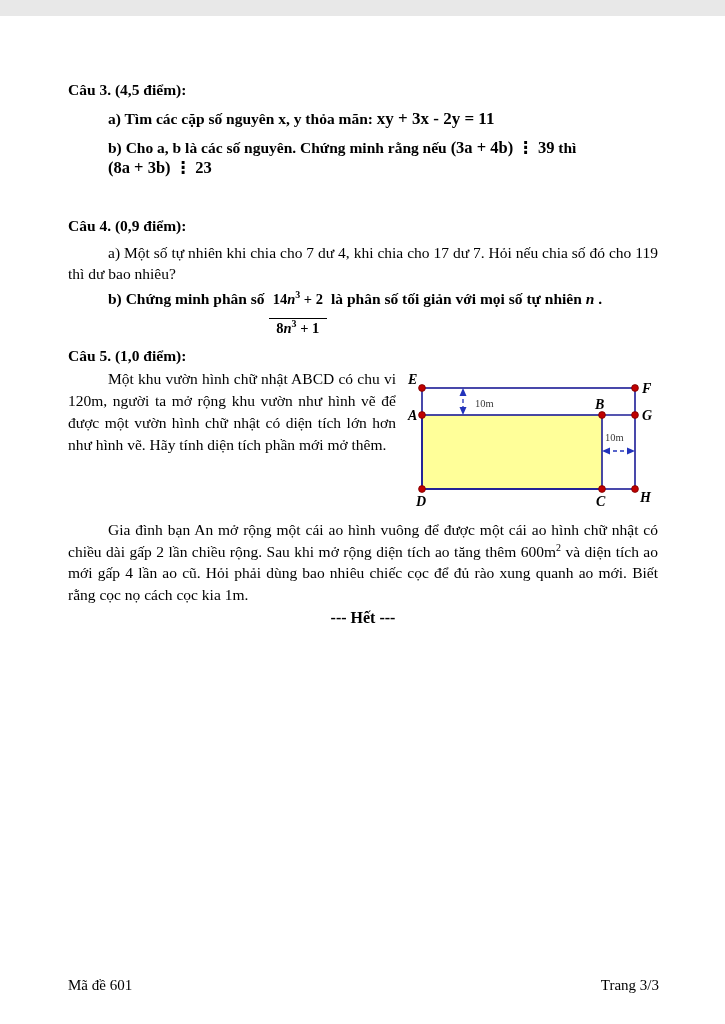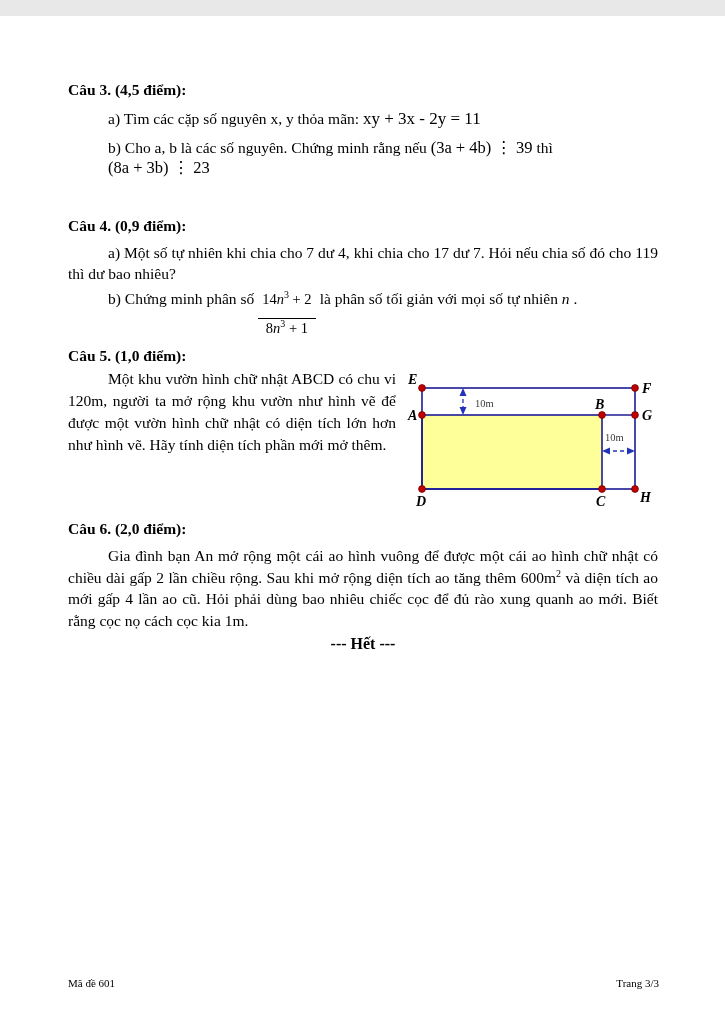--- a/index.html
+++ b/index.html
@@ -4,21 +4,21 @@
 <style>
   * { box-sizing: border-box; }
   html, body { margin: 0; padding: 0; background: #e8e8e8; }
   .page {
     width: 725px; height: 1024px; background: #ffffff; position: relative;
     font-family: "Liberation Serif", "DejaVu Serif", serif;
     font-size: 15.5px; color: #000; margin: 16px auto; overflow: hidden;
   }
   .content { padding: 64px 67px 0 68px; }
   .q-heading { font-weight: bold; line-height: 19px; }
-  .q-item { margin-left: 40px; line-height: 20px; }
+  .q-item { margin-left: 40px; line-height: 20px; font-weight: bold; }
   .math { font-family: "Liberation Serif", "DejaVu Sans", serif; font-size: 17px; white-space: nowrap; }
   .math-sm { font-family: "Liberation Serif", "DejaVu Sans", serif; font-size: 16.5px; white-space: nowrap; }
   i.mvar { font-family: "Liberation Serif", serif; }
   sup { font-size: 10px; line-height: 0; }
   .para { text-align: justify; line-height: 21.5px; margin: 0; }
   .indent { text-indent: 40px; }
   #sec-cau3 .q-item-a { margin-top: 10px; }
   #sec-cau3 .q-item-b { margin-top: 9px; }
   #sec-cau3 .q-item-c { margin-top: 10px; }
   #sec-cau4 { margin-top: 38px; }
@@ -28,21 +28,21 @@
   .frac .num { display: block; border-bottom: 1.2px solid #000; padding: 0 4px 10px 4px; }
   .frac .den { display: block; padding: 1px 4px 0 4px; }
   #sec-cau5 { margin-top: 10px; }
   #sec-cau5 .figure-wrap { float: right; width: 252px; margin: 4px 0 4px 10px; }
   #sec-cau5 .para { line-height: 22px; margin-top: 3px; }
   #sec-cau6 { margin-top: 14px; clear: both; }
   #sec-cau6 .para { margin-top: 7px; }
   .end-marker { text-align: center; font-weight: bold; margin-top: 4px; font-size: 16px; }
   .footer {
     position: absolute; top: 961px; left: 68px; right: 66px;
-    display: flex; justify-content: space-between; font-size: 11px;
+    display: flex; justify-content: space-between; font-size: 15px;
   }
   svg text.vlabel { font-family: "Liberation Serif", serif; font-weight: bold; font-style: italic; font-size: 14px; fill: #000; }
   svg text.dimlabel { font-family: "Liberation Serif", serif; font-size: 10.5px; fill: #3a3a3a; }
 </style>
 </head>
 <body>
 
 <div class="page">
   <div class="content">
 
@@ -106,21 +106,20 @@
           <text x="236" y="51" class="vlabel">G</text>
           <text x="10" y="137" class="vlabel">D</text>
           <text x="190" y="137" class="vlabel">C</text>
           <text x="234" y="133" class="vlabel">H</text>
         </svg>
       </div>
       <p class="para indent">Một khu vườn hình chữ nhật ABCD có chu vi 120m, người ta mở rộng khu vườn như hình vẽ để được một vườn hình chữ nhật có diện tích lớn hơn như hình vẽ. Hãy tính diện tích phần mới mở thêm.</p>
     </div>
 
     <div id="sec-cau6">
-      <div class="q-heading">Câu 6. (2,0 điểm):</div>
       <p class="para indent"><span>Gia đình bạn An mở rộng một cái ao hình vuông để được một cái ao hình chữ nhật có chiều dài gấp 2 lần chiều rộng. Sau khi mở rộng diện tích ao tăng thêm 600m</span><sup>2</sup><span> và diện tích ao mới gấp 4 lần ao cũ. Hỏi phải dùng bao nhiêu chiếc cọc để đủ rào xung quanh ao mới. Biết rằng cọc nọ cách cọc kia 1m.</span></p>
     </div>
 
     <div class="end-marker">--- Hết ---</div>
   </div>
 
   <div class="footer">
     <span>Mã đề 601</span>
     <span>Trang 3/3</span>
   </div>

